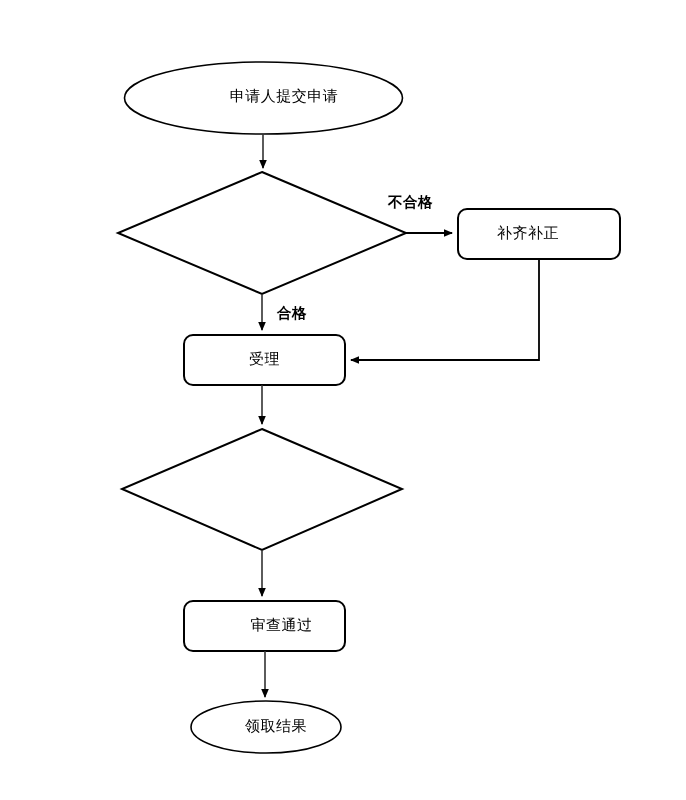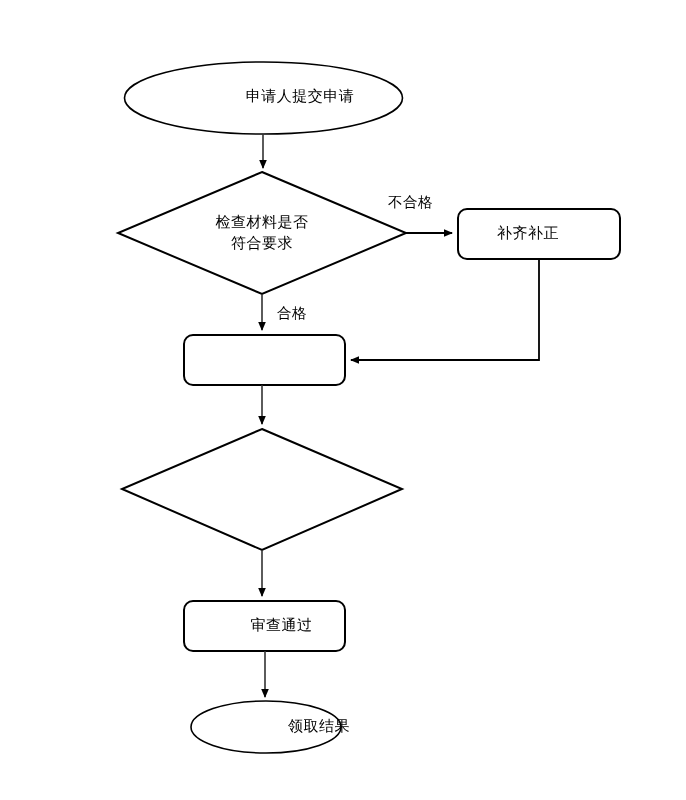--- a/index.html
+++ b/index.html
@@ -55,20 +55,21 @@
     pointer-events: none;
   }
   .edge-label {
     position: absolute;
     color: #000000;
     font-family: "Liberation Serif", "DejaVu Serif", serif;
     font-size: 14.5px;
     line-height: 18px;
     letter-spacing: 0.5px;
     white-space: nowrap;
+    font-weight: bold;
   }
 </style>
 </head>
 <body>
 
 <div id="flowchart-canvas">
 
   <svg class="diagram" viewBox="0 0 686 800">
     <defs>
       <marker id="arrowhead" markerWidth="9" markerHeight="9" refX="8" refY="4.2" orient="auto" markerUnits="userSpaceOnUse">
@@ -98,30 +99,29 @@
 
     <path class="connector dark" d="M 539 259 L 539 360 L 351 360" marker-end="url(#arrowhead)"></path>
 
     <path class="connector" d="M 262 385 L 262 424" marker-end="url(#arrowhead)"></path>
 
     <path class="connector" d="M 262 550 L 262 596" marker-end="url(#arrowhead)"></path>
 
     <path class="connector" d="M 265 651 L 265 697" marker-end="url(#arrowhead)"></path>
   </svg>
 
-  <div class="node-label" style="left:124px; top:86px; width:320px;padding-left:16px;">申请人提交申请</div>
+  <div class="node-label" style="left:124px; top:86px; width:320px;">申请人提交申请</div>
 
-  <div class="node-label" style="left:118px; top:212px; width:288px;">检查材料是否
-符合要求</div>
 
   <div class="node-label" style="left:458px; top:223px; width:140px;">补齐补正</div>
 
+  <div class="node-label" style="left:184px; top:349px; width:161px;">受理</div>
 
 
   <div class="node-label" style="left:184px; top:615px; width:195px;">审查通过</div>
 
-  <div class="node-label" style="left:191px; top:716px; width:170px;margin-left:43px;">领取结果</div>
+  <div class="node-label" style="left:191px; top:716px; width:170px;">领取结果</div>
 
   <div class="edge-label" style="left:388px; top:193px;">不合格</div>
 
   <div class="edge-label" style="left:277px; top:304px;">合格</div>
 
 </div>
 
 </body></html>

